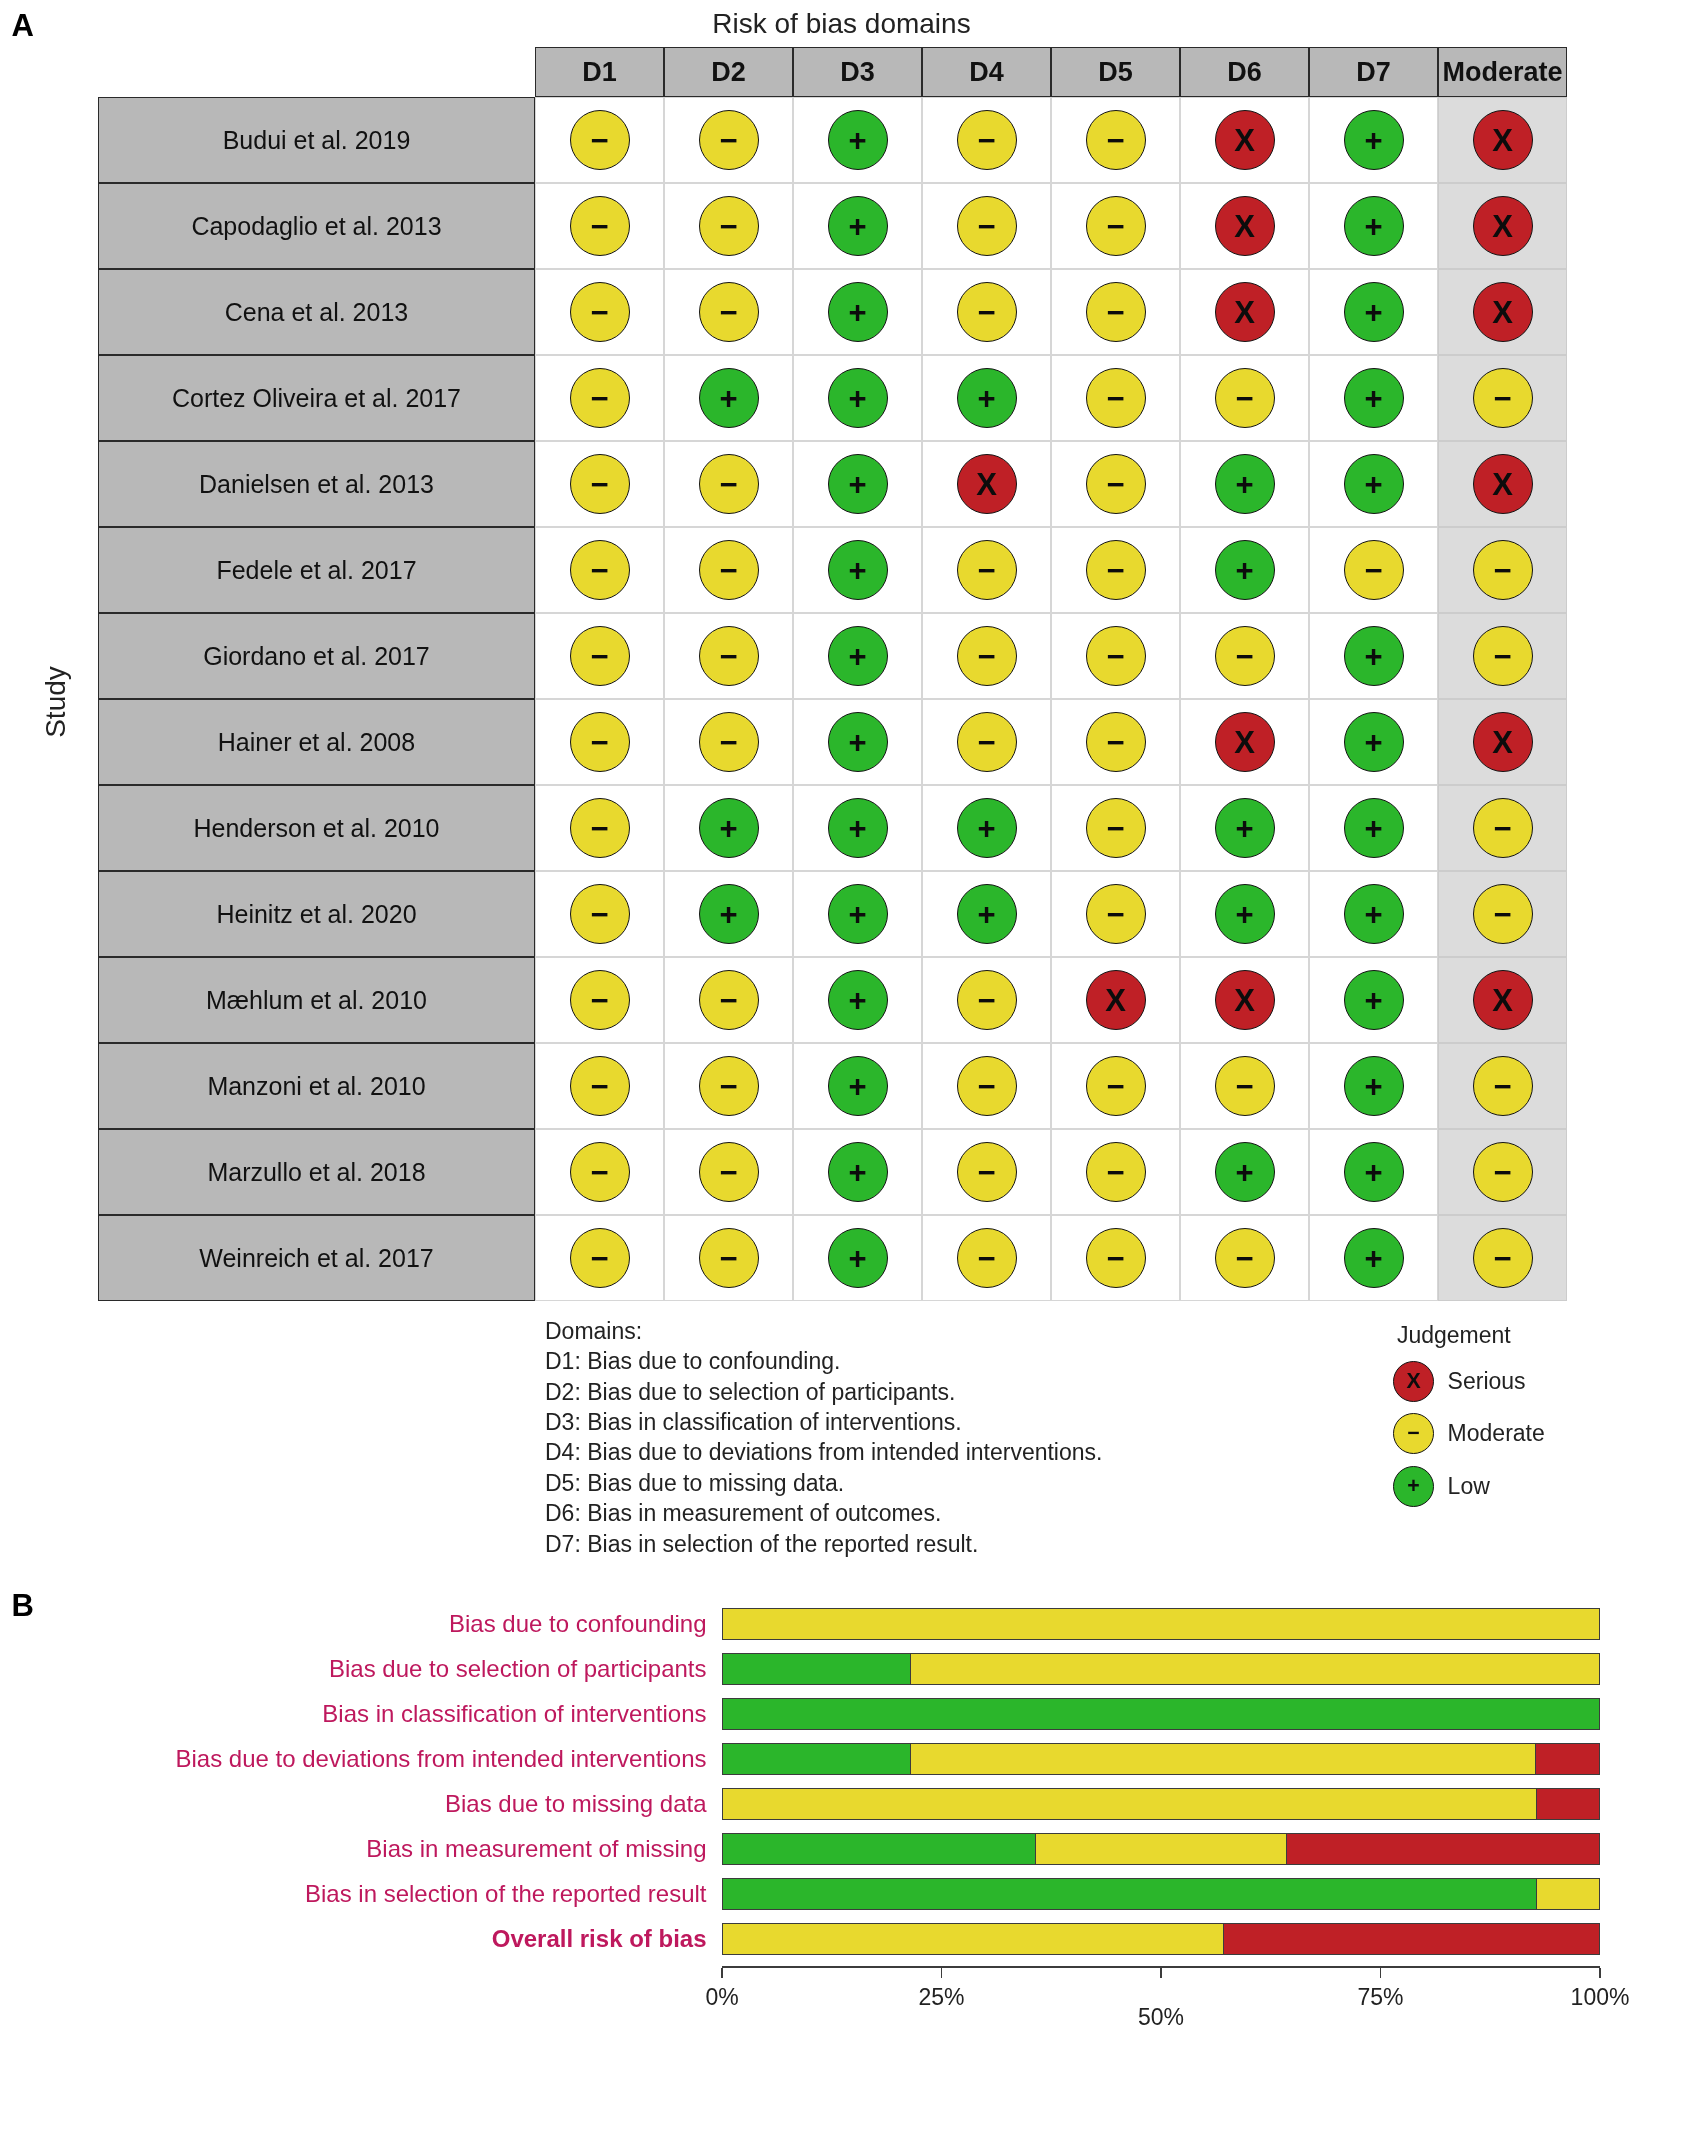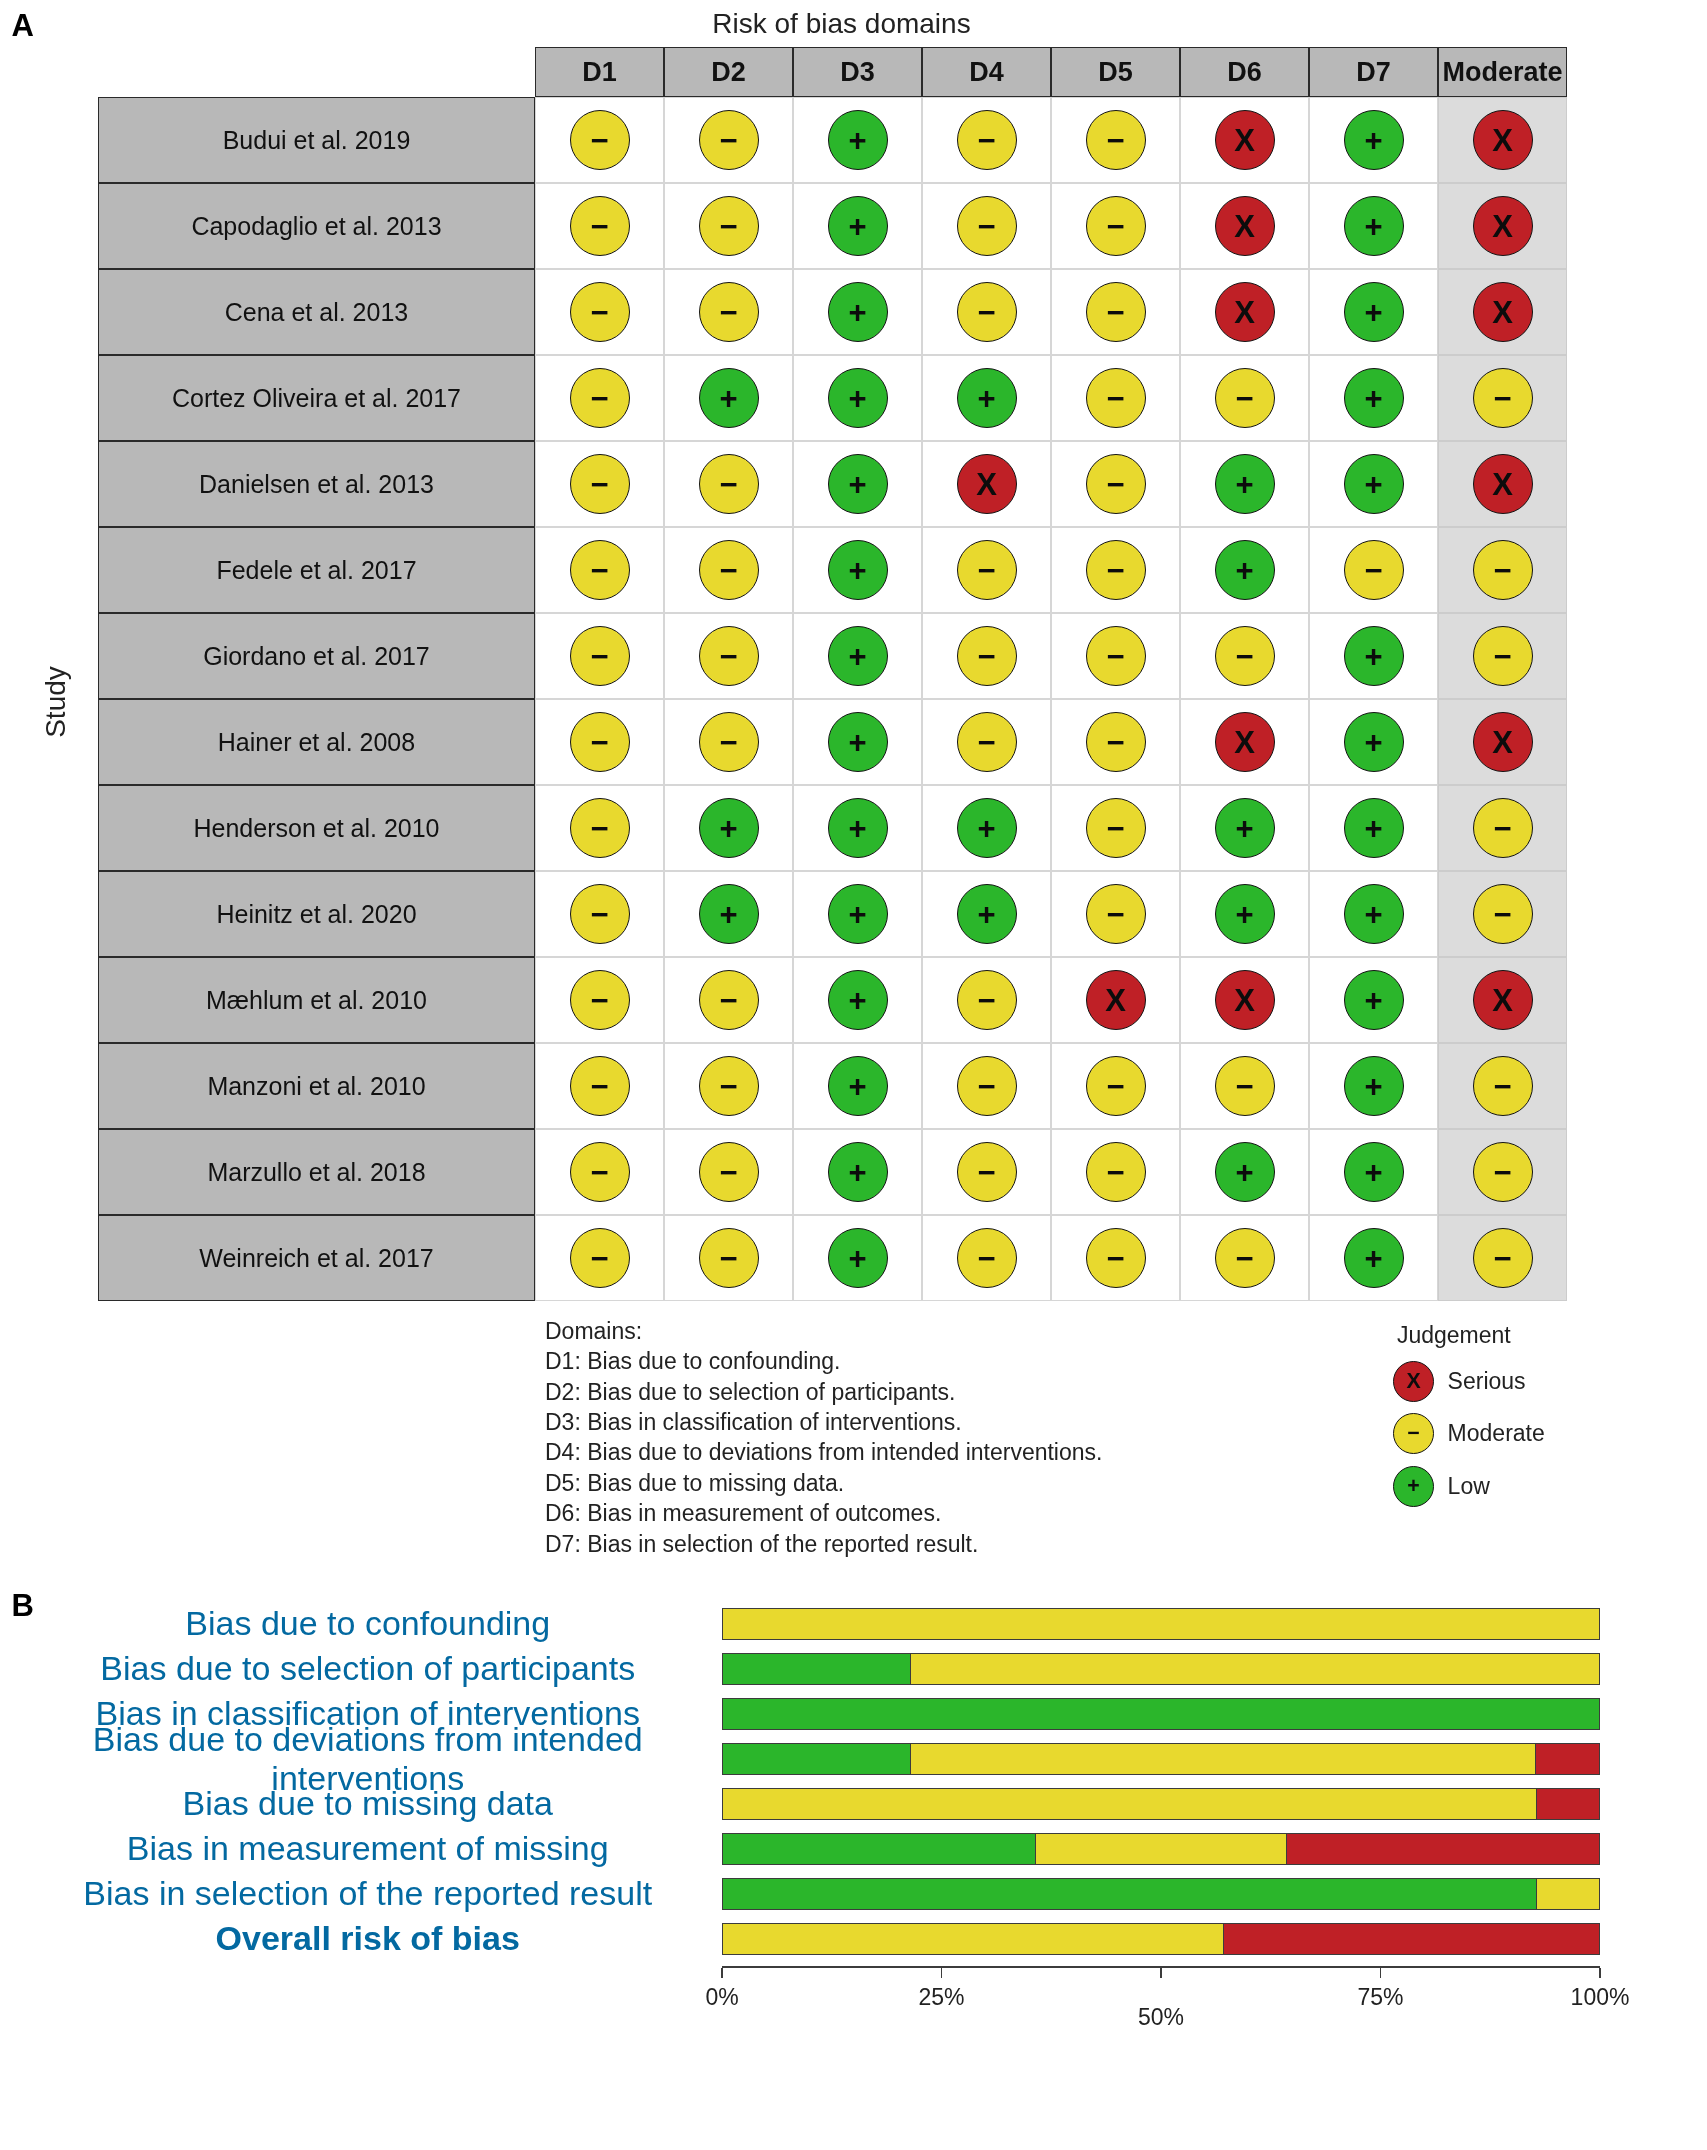--- a/index.html
+++ b/index.html
@@ -36,21 +36,21 @@
   .jl-title { margin-left:3.9px; }
   .jl-item { display:flex; align-items:center; gap:13.6px; margin-top:11.6px; }
   .jl-circle {
     width:41px; height:41px; border-radius:50%; border:1.9px solid #141414;
     display:flex; align-items:center; justify-content:center;
     font-size:21.3px; font-weight:bold; color:#0c0c0c; box-sizing:border-box; flex:0 0 auto;
   }
 
   #barRows { position:absolute; top:1601px; left:29px; }
   .bar-row { display:flex; align-items:center; height:45px; }
-  .cat-label { width:693px; padding-right:15.5px; box-sizing:border-box; text-align:center; font-size:34px; color:#0369a1; }
+  .cat-label { width:693px; padding-right:15.5px; box-sizing:border-box; text-align:right; font-size:24px; color:#be185d; }
   .cat-label.bold { font-weight:bold; }
   .bar { width:878px; height:32px; display:flex; border:1px solid #3c3c3c; box-sizing:border-box; background:#fff; }
   .seg { height:100%; }
   .seg + .seg { border-left:1px solid #3c3c3c; }
 
   #axis { position:absolute; top:1966px; left:722px; width:878px; height:58px; }
   .axis-line { position:absolute; top:0; left:0; right:0; height:1.9px; background:#3c3c3c; }
   .tick { position:absolute; top:1.9px; width:1.9px; height:9.7px; background:#3c3c3c; transform:translateX(-1px); }
   .tick-label { position:absolute; top:17.5px; transform:translateX(-50%); font-size:23px; color:#222; }
 

